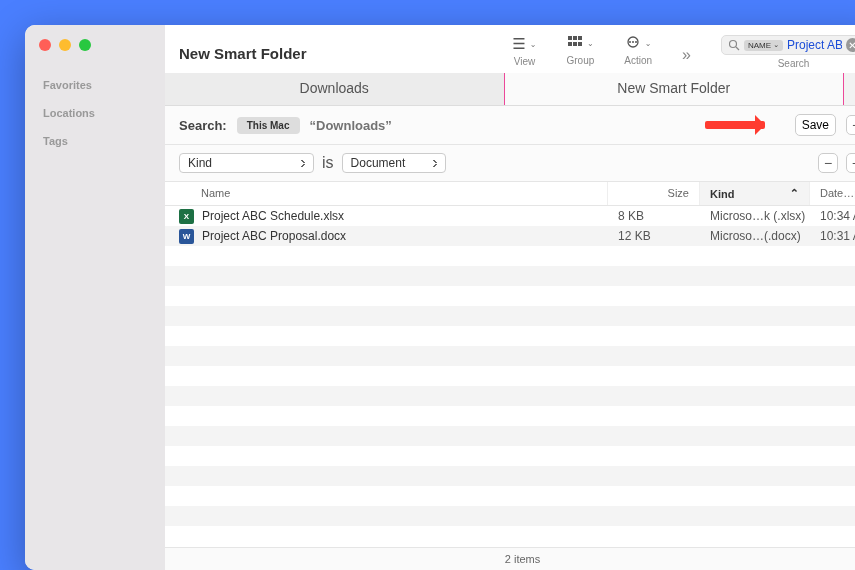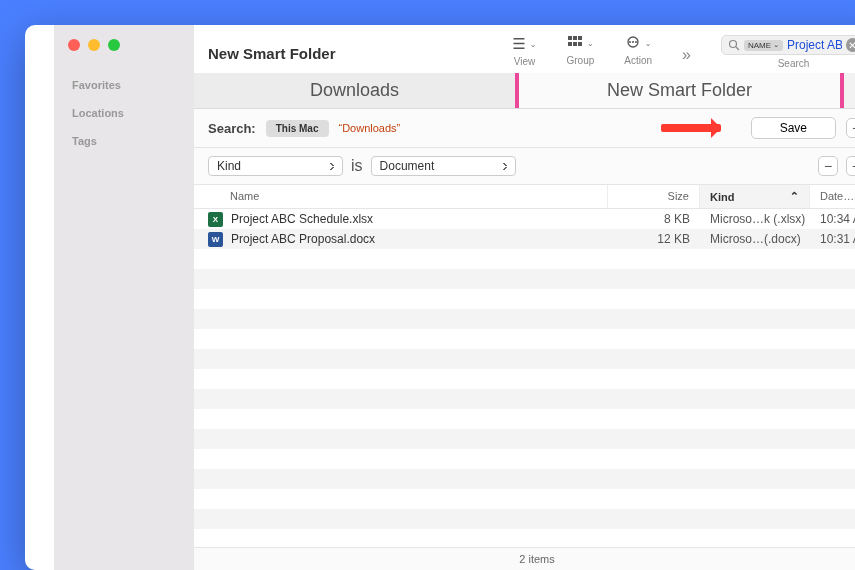--- a/index.html
+++ b/index.html
@@ -1,19 +1,19 @@
 <!DOCTYPE html>
 <html><head>
 <meta charset="utf-8">
 <style>
 * { margin: 0; padding: 0; box-sizing: border-box; font-family: -apple-system, BlinkMacSystemFont, "Helvetica Neue", sans-serif; }
 body { background: #4a7fff; padding: 25px; font-size: 13px; color: #333; }
 .window { width: 855px; height: 545px; background: #fff; border-radius: 10px; overflow: hidden; box-shadow: 0 10px 40px rgba(0,0,0,0.3); display: flex; }
 
-.sidebar { width: 140px; background: #e8e6e8; padding-top: 14px; display: flex; flex-direction: column; margin-left: 29px; }
+.sidebar { width: 140px; background: #e8e6e8; padding-top: 14px; display: flex; flex-direction: column; }
 .traffic { display: flex; gap: 8px; padding: 0 14px 20px; }
 .dot { width: 12px; height: 12px; border-radius: 50%; }
 .dot.r { background: #ff5f57; } .dot.y { background: #febc2e; } .dot.g { background: #28c840; }
 .side-item { padding: 8px 18px; color: #999; font-size: 11px; font-weight: 600; }
 
 .main { flex: 1; display: flex; flex-direction: column; background: #fff; }
 
 .toolbar { display: flex; align-items: flex-start; padding: 10px 14px 4px; gap: 30px; }
 .tb-group { display: flex; flex-direction: column; align-items: center; gap: 3px; }
 .tb-label { font-size: 10px; color: #888; }
@@ -26,53 +26,53 @@
 .spacer { flex: 1; }
 .more { font-size: 16px; color: #888; align-self: center; padding-top: 6px; }
 .search-wrap { display: flex; flex-direction: column; align-items: center; gap: 3px; }
 .search-box { display: flex; align-items: center; background: #f1f1f1; border: 1px solid #ddd; border-radius: 5px; padding: 2px 6px; gap: 4px; width: 145px; }
 .search-box svg { flex-shrink: 0; }
 .name-badge { font-size: 8px; background: #d6d6d6; border-radius: 3px; padding: 1px 4px; display: flex; align-items: center; gap: 2px; }
 .search-input { border: none; background: transparent; outline: none; width: 55px; font-size: 12px; color: #1d4ed8; }
 .clear-btn { width: 14px; height: 14px; background: #999; border-radius: 50%; color: #fff; font-size: 10px; display: flex; align-items: center; justify-content: center; cursor: pointer; }
 
 .subtabs { display: flex; border-bottom: 1px solid #ddd; }
-.subtab { flex: 1; text-align: center; padding: 7px; font-size: 18px; color: #555; background: #fafafa; border-right: 4px solid #ec4899; cursor: pointer; }
+.subtab { flex: 1; text-align: center; padding: 7px; font-size: 14px; color: #555; background: #fafafa; border-right: 1px solid #ec4899; cursor: pointer; }
 .subtab.active { background: #ececec; }
 .subtab.plus { flex: 0 0 36px; background: #f2f2f2; font-size: 16px; color: #777; border-right: none; }
 
 .searchbar { display: flex; align-items: center; padding: 8px 14px; border-bottom: 1px solid #e5e5e5; gap: 10px; position: relative; background: #fbfbfb; }
 .searchbar b { font-size: 13px; color: #444; font-weight: 700; }
 .pill { background: #ddd; border-radius: 4px; padding: 3px 10px; font-size: 10px; font-weight: 600; color: #333; cursor: pointer; }
-.scope-other { font-size: 11px; color: #c2410c; font-weight: 400; cursor: pointer; }
+.scope-other { font-size: 13px; color: #737373; font-weight: 700; cursor: pointer; }
 .arrow { width: 60px; height: 8px; background: #ff3b30; position: relative; margin-left: auto; border-radius: 2px; }
 .arrow::after { content: ""; position: absolute; right: -10px; top: -6px; border: 10px solid transparent; border-left-color: #ff3b30; }
-.save-btn { border: 1px solid #ccc; background: #fff; border-radius: 5px; padding: 3px 28px; font-size: 12px; cursor: pointer; margin-left: 20px; }
+.save-btn { border: 1px solid #ccc; background: #fff; border-radius: 5px; padding: 3px 6px; font-size: 12px; cursor: pointer; margin-left: 20px; }
 .sm-btn { width: 20px; height: 20px; border: 1px solid #ccc; border-radius: 5px; background: #fff; display: flex; align-items: center; justify-content: center; font-size: 14px; color: #555; cursor: pointer; }
 
 .criteria { display: flex; align-items: center; padding: 8px 14px; border-bottom: 1px solid #e5e5e5; gap: 8px; background: #fbfbfb; }
 .select { border: 1px solid #ccc; border-radius: 4px; background: #fff; padding: 2px 20px 2px 8px; font-size: 12px; color: #333; cursor: pointer; position: relative; display: inline-flex; align-items: center; }
-.select.w1 { width: 135px; } .select.w2 { width: 145px; }
+.select.w1 { width: 135px; } .select.w2 { width: 104px; }
 .select::after { content: ""; position: absolute; right: 5px; width: 10px; height: 10px; background-image: linear-gradient(45deg, transparent 40%, #666 40%, #666 60%, transparent 60%), linear-gradient(-45deg, transparent 40%, #666 40%, #666 60%, transparent 60%); background-size: 6px 3px; background-position: center 2px, center 6px; background-repeat: no-repeat; }
 .criteria .is { font-size: 16px; color: #555; }
 .criteria-spacer { flex: 1; }
 
 .headers { display: flex; border-bottom: 1px solid #e5e5e5; font-size: 11px; color: #666; background: #fff; }
 .hcell { padding: 5px 10px; border-right: 1px solid #eee; }
 .col-name { flex: 1; padding-left: 36px; }
 .col-size { width: 92px; text-align: right; }
 .col-kind { width: 110px; background: #f4f4f4; font-weight: 600; color: #333; display: flex; align-items: center; justify-content: space-between; }
 .col-date { width: 70px; }
 
 .rows { flex: 1; overflow: auto; }
 .row { display: flex; align-items: center; height: 20px; font-size: 12px; color: #333; }
 .row:nth-child(even) { background: #f4f4f4; }
 .row .cell { padding: 0 10px; }
 .row .c-name { flex: 1; display: flex; align-items: center; gap: 8px; padding-left: 14px; }
-.row .c-size { width: 92px; text-align: right; color: #555; }
+.row .c-size { width: 92px; text-align: left; color: #555; }
 .row .c-kind { width: 110px; color: #555; white-space: nowrap; overflow: hidden; }
 .row .c-date { width: 70px; color: #555; white-space: nowrap; overflow: hidden; }
 .file-icon { width: 15px; height: 15px; border-radius: 2px; display: flex; align-items: center; justify-content: center; font-size: 8px; font-weight: bold; color: #fff; }
 .file-icon.xlsx { background: #1d7044; }
 .file-icon.docx { background: #2a5699; }
 .empty-row { height: 20px; }
 .empty-row:nth-child(even) { background: #f4f4f4; }
 
 .status { border-top: 1px solid #e5e5e5; text-align: center; padding: 5px; font-size: 11px; color: #666; background: #fafafa; }
 </style>

